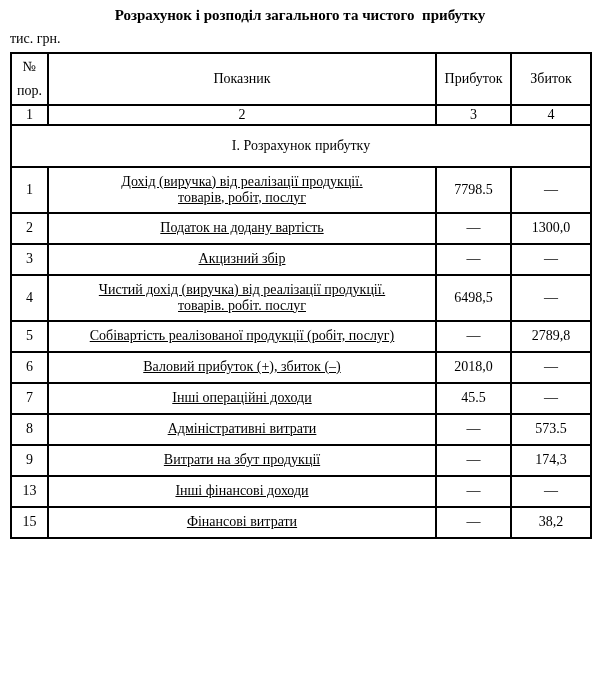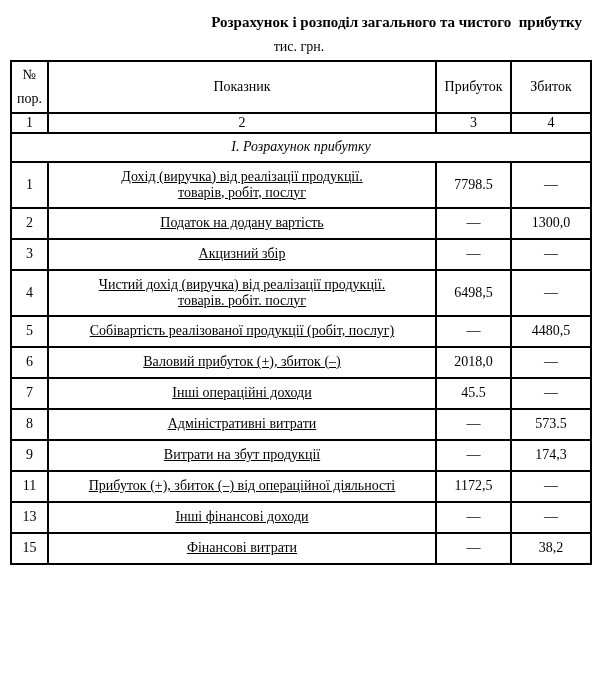--- a/index.html
+++ b/index.html
@@ -10,28 +10,28 @@
     font-family: "Liberation Serif", "DejaVu Serif", serif;
   }
   .page {
     width: 600px;
     height: 687px;
     box-sizing: border-box;
     padding: 6px 10px 2px 10px;
     background: #ffffff;
   }
   .doc-title {
-    text-align: right;
+    text-align: center;
     font-weight: bold;
     font-size: 15px;
-    margin: 8px;
+    margin: 1px;
     white-space: pre-wrap;
   }
   .unit-label {
-    text-align: center;
+    text-align: left;
     font-size: 14px;
     margin: 7px 2px 5px 0;
   }
   table.profit-table {
     border-collapse: collapse;
     width: 580px;
     table-layout: fixed;
     font-size: 14px;
   }
   table.profit-table col.c-num   { width: 37px; }
@@ -41,21 +41,21 @@
   table.profit-table td, table.profit-table th {
     border: 2px solid #000000;
     padding: 1px 4px;
     vertical-align: middle;
     font-weight: normal;
     text-align: center;
     overflow: hidden;
   }
   tr.head-row    { height: 48px; }
   tr.colnum-row  { height: 20px; }
-  tr.section-row { height: 29px; font-style: italic; }
+  tr.section-row { height: 42px; }
   tr.data-row    { height: 31px; }
   tr.data-row.two-line { height: 46px; }
   .pre { white-space: pre-line; }
   td.label-cell {
     text-align: left;
     padding-left: 10px;
     padding-right: 6px;
     text-decoration: underline;
   }
   td.section-cell {
@@ -128,21 +128,21 @@
       <td class="label-cell pre">Чистий дохід (виручка) від реалізації продукції.
 товарів. робіт. послуг</td>
       <td>6498,5</td>
       <td>—</td>
     </tr>
 
     <tr class="data-row">
       <td>5</td>
       <td class="label-cell pre">Собівартість реалізованої продукції (робіт, послуг)</td>
       <td>—</td>
-      <td>4480,5</td>
+      <td>2789,8</td>
     </tr>
 
     <tr class="data-row">
       <td>6</td>
       <td class="label-cell pre">Валовий прибуток (+), збиток (–)</td>
       <td>2018,0</td>
       <td>—</td>
     </tr>
 
     <tr class="data-row">
@@ -160,26 +160,20 @@
     </tr>
 
     <tr class="data-row">
       <td>9</td>
       <td class="label-cell pre">Витрати на збут продукції</td>
       <td>—</td>
       <td>174,3</td>
     </tr>
 
 
-    <tr class="data-row">
-      <td>11</td>
-      <td class="label-cell pre">Прибуток (+), збиток (–) від операційної діяльності</td>
-      <td>1172,5</td>
-      <td>—</td>
-    </tr>
 
 
     <tr class="data-row">
       <td>13</td>
       <td class="label-cell pre">Інші фінансові доходи</td>
       <td>—</td>
       <td>—</td>
     </tr>
 
 

